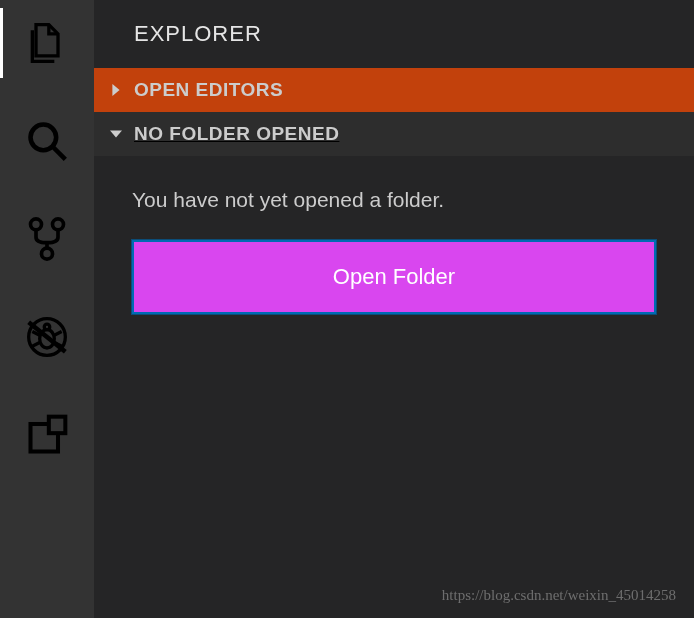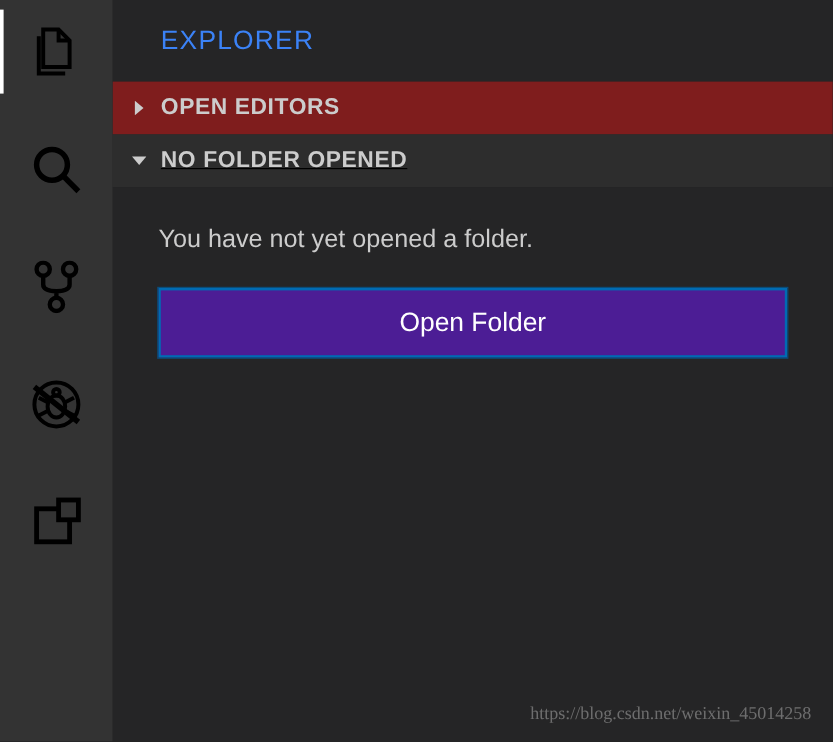--- a/index.html
+++ b/index.html
@@ -62,30 +62,30 @@
       flex-direction: column;
     }
     .sidebar-header {
       height: 68px;
       display: flex;
       align-items: center;
       padding-left: 40px;
       background: #252526;
     }
     .sidebar-title {
-      color: #3b82f6;
+      color: #e5e5e5;
       font-size: 22px;
       letter-spacing: 1px;
     }
     .section-header {
       height: 44px;
       display: flex;
       align-items: center;
       padding-left: 14px;
-      background: #7f1d1d;
+      background: #c2410c;
       cursor: pointer;
     }
     .section-header.no-folder {
       background: #2d2d2d;
       text-decoration: underline;
     }
     .section-chevron {
       width: 16px;
       height: 16px;
       display: flex;
@@ -109,22 +109,22 @@
       background: #252526;
       padding: 32px 38px;
     }
     .empty-msg {
       color: #cccccc;
       font-size: 21px;
       margin-bottom: 28px;
     }
     .open-folder-btn {
       width: 100%;
-      height: 58px;
-      background: #4c1d95;
+      height: 74px;
+      background: #d946ef;
       border: 2px solid #006bb3;
       outline: 1px solid #0b4d78;
       color: #ffffff;
       font-size: 22px;
       cursor: pointer;
       display: flex;
       align-items: center;
       justify-content: center;
     }
     .watermark {

